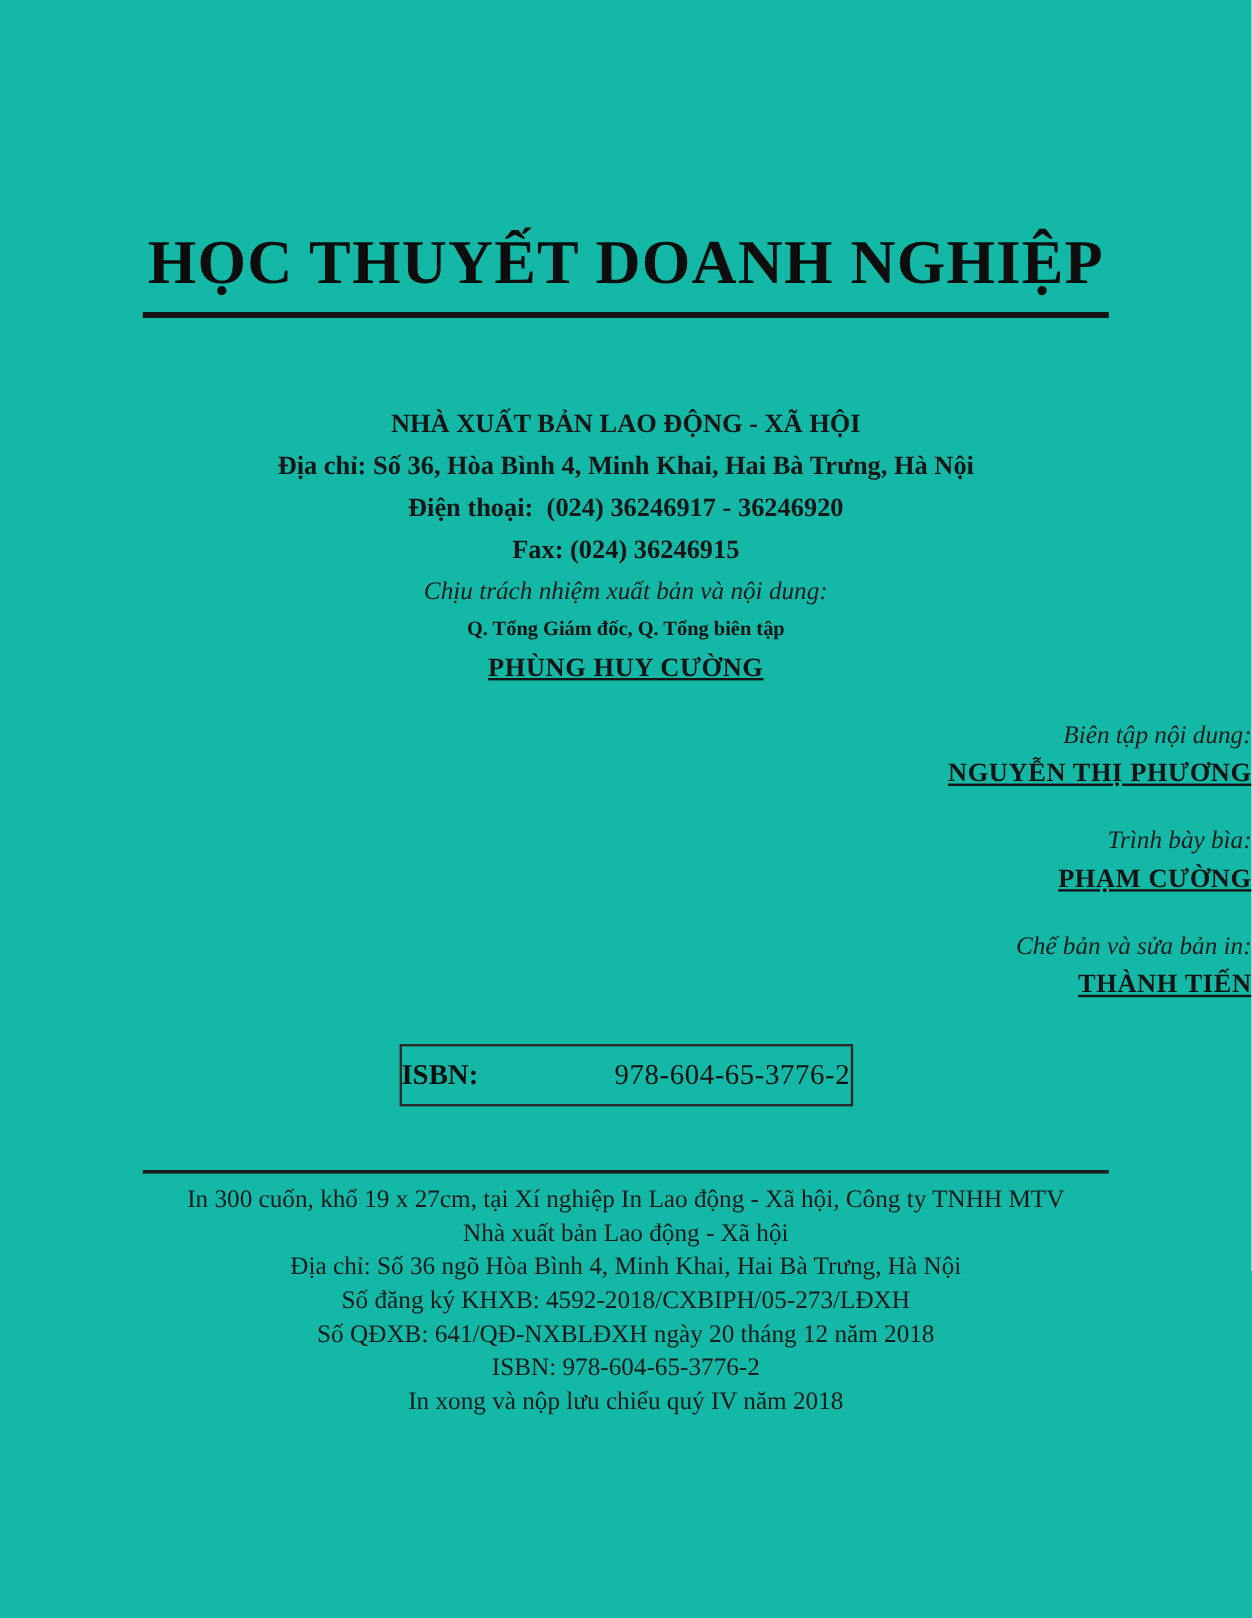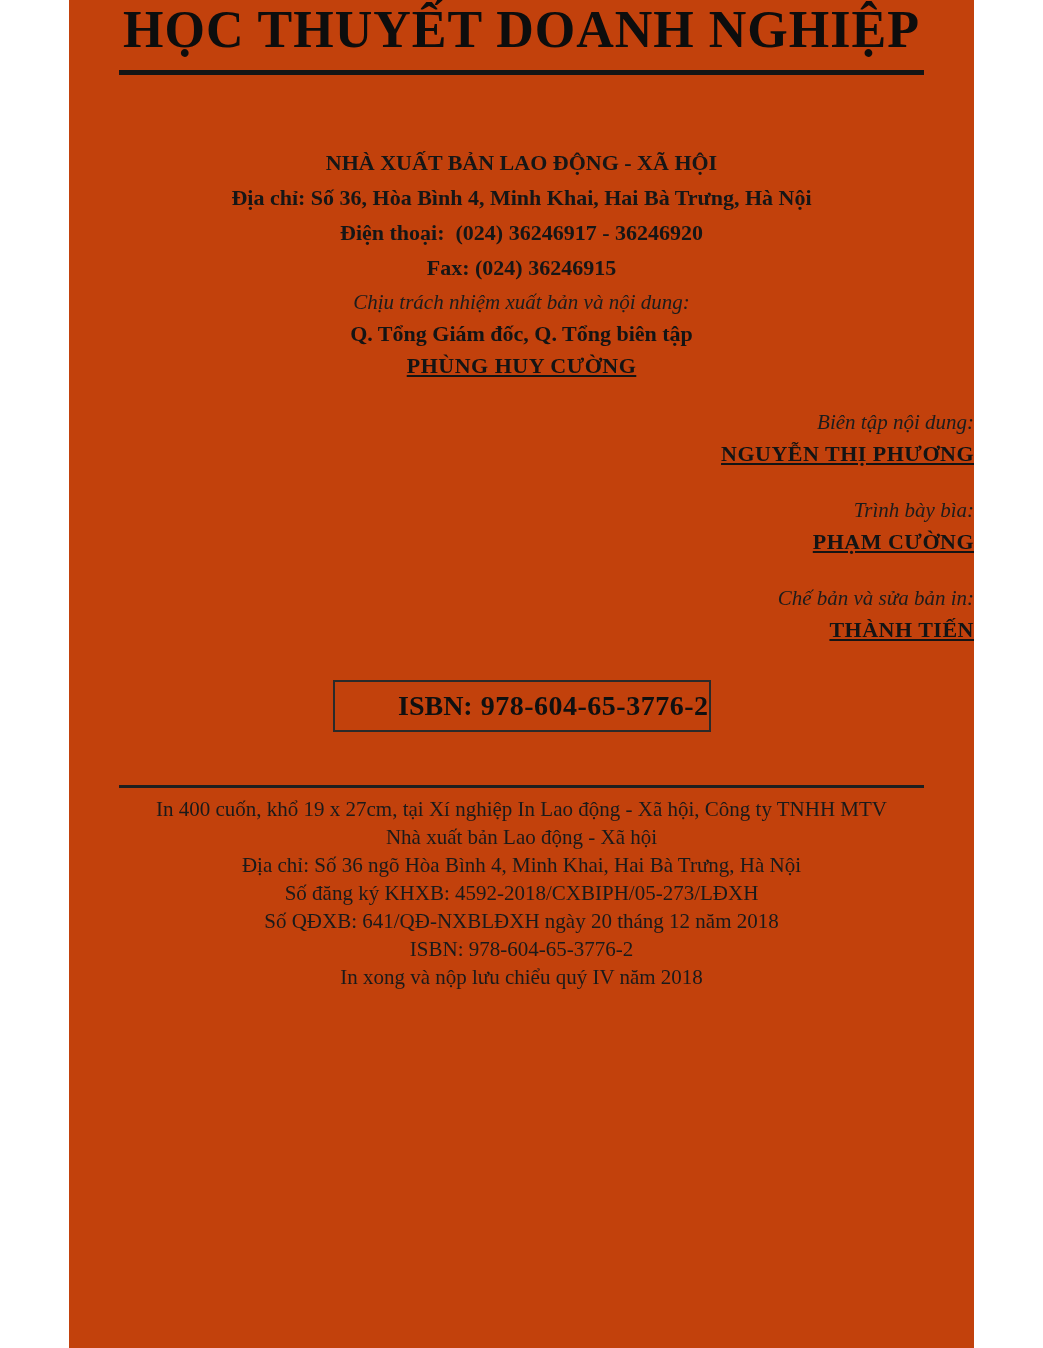--- a/index.html
+++ b/index.html
@@ -2,25 +2,26 @@
 <html><head>
 <meta charset="utf-8">
 <style>
   html, body {
     margin: 0;
     padding: 0;
     background: #ffffff;
   }
   .page {
     position: relative;
-    width: 905px;
+    width: 1043px;
     height: 1348px;
     margin: 0 auto;
-    background: #c2410c;
+    background: #14b8a6;
     box-sizing: border-box;
+    padding-top: 190px;
     font-family: "Liberation Serif", "DejaVu Serif", serif;
     color: #111111;
     text-align: center;
     overflow: hidden;
   }
   .keep-space { white-space: pre-wrap; }
 
   .book-title {
     font-size: 52px;
     font-weight: bold;
@@ -46,21 +47,21 @@
 
   .role-section { margin-top: 0; }
   .role-label {
     font-style: italic;
     font-size: 21px;
     line-height: 32px;
     font-weight: normal;
     color: #1c1c1c;
   }
   .role-position {
-    font-size: 22px;
+    font-size: 17px;
     font-weight: bold;
     line-height: 32px;
     color: #141414;
   }
   .role-name {
     font-size: 22px;
     font-weight: bold;
     line-height: 32px;
     letter-spacing: 0.5px;
     color: #141414;
@@ -70,26 +71,26 @@
   .gap-md { margin-top: 24px; text-align: right; }
 
   .isbn-box {
     margin: 34px auto 0 auto;
     width: 378px;
     height: 52px;
     border: 2px solid #2a2a2a;
     box-sizing: border-box;
     display: flex;
     align-items: center;
-    justify-content: flex-end;
-    font-size: 28px;
+    justify-content: space-between;
+    font-size: 24px;
     color: #101010;
   }
   .isbn-box .isbn-label { font-weight: 600; margin-right: 8px; }
-  .isbn-box .isbn-number { font-weight: bold; letter-spacing: 0.5px; }
+  .isbn-box .isbn-number { font-weight: normal; letter-spacing: 0.5px; }
 
   .bottom-rule {
     width: 805px;
     height: 3px;
     background: #1f1f1f;
     margin: 53px auto 0 auto;
   }
   .print-info {
     margin-top: 7px;
     font-size: 21px;
@@ -135,21 +136,21 @@
   </div>
 
   <div class="isbn-box">
     <span class="isbn-label">ISBN:</span>
     <span class="isbn-number">978-604-65-3776-2</span>
   </div>
 
   <div class="bottom-rule"></div>
 
   <div class="print-info">
-    <div>In 400 cuốn, khổ 19 x 27cm, tại Xí nghiệp In Lao động - Xã hội, Công ty TNHH MTV</div>
+    <div>In 300 cuốn, khổ 19 x 27cm, tại Xí nghiệp In Lao động - Xã hội, Công ty TNHH MTV</div>
     <div>Nhà xuất bản Lao động - Xã hội</div>
     <div>Địa chỉ: Số 36 ngõ Hòa Bình 4, Minh Khai, Hai Bà Trưng, Hà Nội</div>
     <div>Số đăng ký KHXB: 4592-2018/CXBIPH/05-273/LĐXH</div>
     <div>Số QĐXB: 641/QĐ-NXBLĐXH ngày 20 tháng 12 năm 2018</div>
     <div>ISBN: 978-604-65-3776-2</div>
     <div>In xong và nộp lưu chiểu quý IV năm 2018</div>
   </div>
 
 </div>
 

